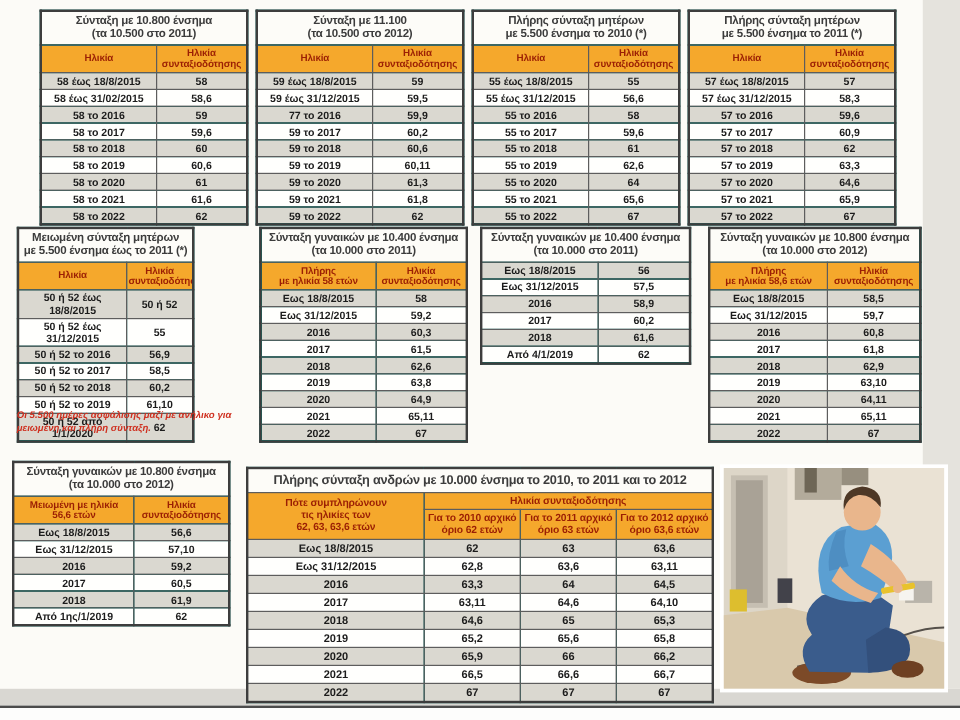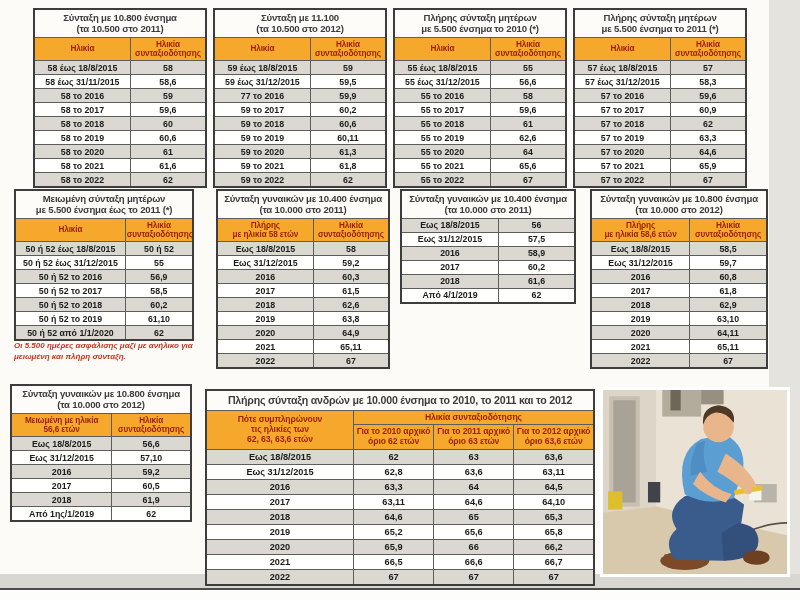--- a/index.html
+++ b/index.html
@@ -20,21 +20,21 @@
   .tbl td{font-size:8.8px;font-weight:bold;color:#1c1c1c;line-height:1.15;height:11px;}
   .tbl tr.odd td{background:#dad8d0;}
   .tbl tr.even td{background:#fffffd;}
   .tbl .c1{width:56%;}.tbl .c2{width:44%;}
   .tbl-5 .c1{width:62%;}.tbl-5 .c2{width:38%;}
 
   .tbl-1{left:33px;top:8px;width:174px;}
   .tbl-2{left:213px;top:8px;width:174px;}
   .tbl-3{left:393px;top:8px;width:174px;}
   .tbl-4{left:573px;top:8px;width:174px;}
-  .tbl-5{left:14px;top:189px;width:180px;}
+  .tbl-5{left:14px;top:189px;width:148px;}
   .tbl-6{left:216px;top:189px;width:174px;}
   .tbl-7{left:400px;top:189px;width:176px;}
   .tbl-8{left:590px;top:189px;width:178px;}
   .tbl-9{left:10px;top:384px;width:182px;}
   .tbl-big{left:205px;top:389px;width:390px;}
   .tbl-big .bc1{width:38%;}.tbl-big .bc{width:20.66%;}
   .tbl-big th.title{font-size:10.6px;padding:3px 2px;}
   .tbl-big th.hdr{font-size:8.6px;}
   .tbl-big td{font-size:9.2px;height:12px;}
 
@@ -66,21 +66,21 @@
           <tr>
             <th class="hdr">Ηλικία</th>
             <th class="hdr">Ηλικία
 συνταξιοδότησης</th>
           </tr>
           <tr class="odd">
             <td>58 έως 18/8/2015</td>
             <td>58</td>
           </tr>
           <tr class="even">
-            <td>58 έως 31/11/2015</td>
+            <td>58 έως 31/02/2015</td>
             <td>58,6</td>
           </tr>
           <tr class="odd">
             <td>58 το 2016</td>
             <td>59</td>
           </tr>
           <tr class="even">
             <td>58 το 2017</td>
             <td>59,6</td>
           </tr>

